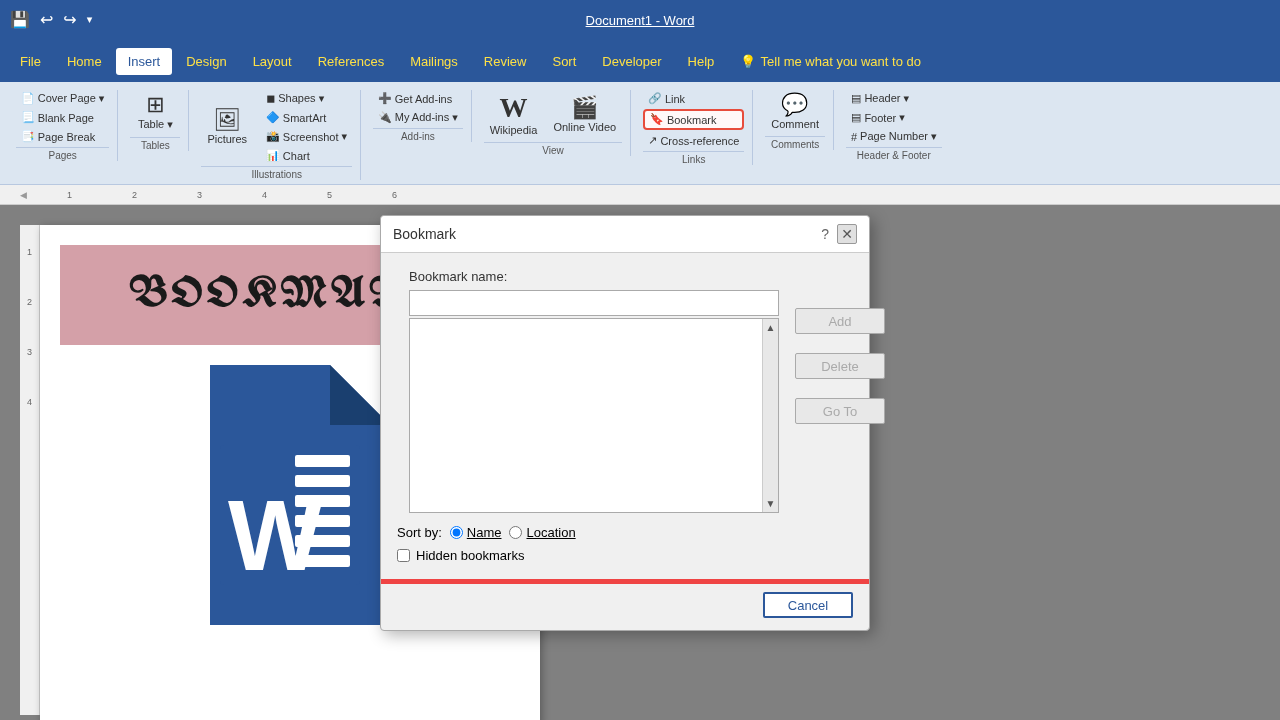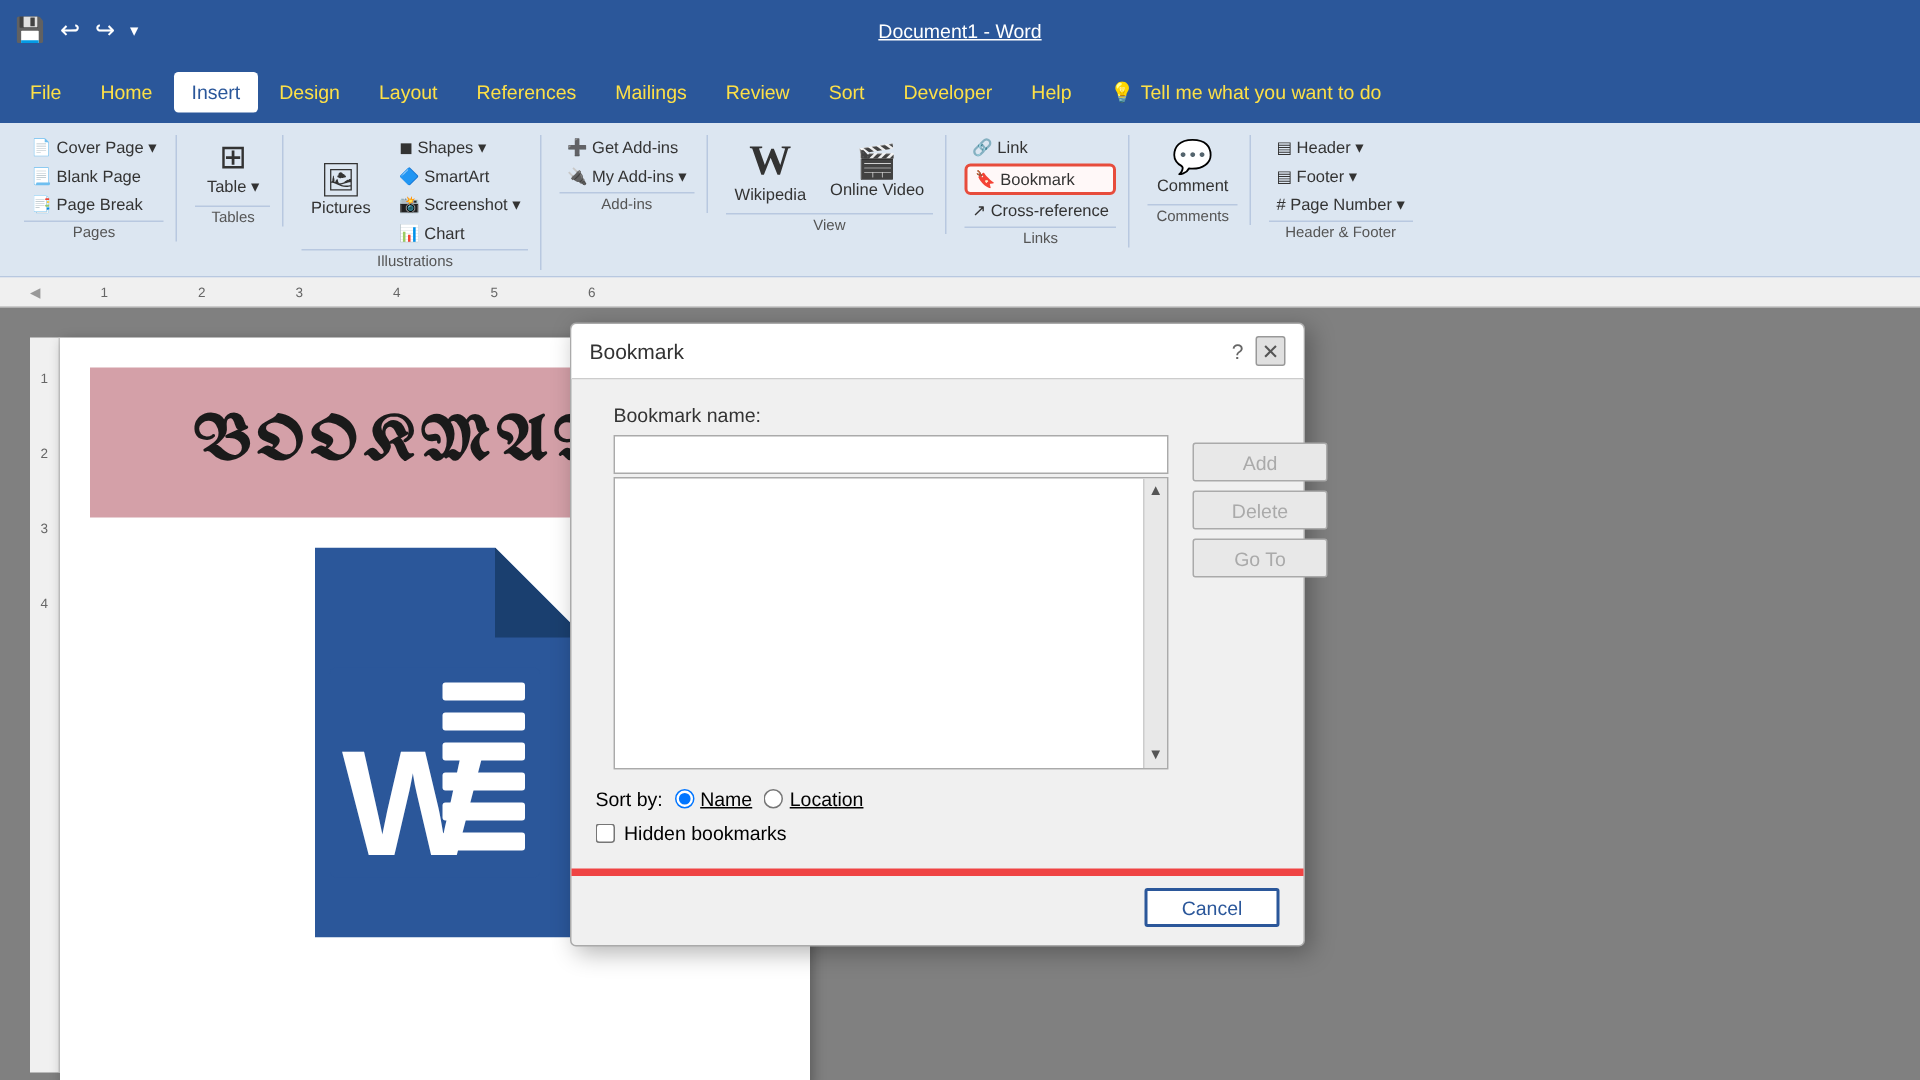--- a/index.html
+++ b/index.html
@@ -240,20 +240,21 @@
       height: 26px;
       background: #e8e8e8;
       border: 1px solid #aaa;
       border-radius: 2px;
       font-size: 13px;
       cursor: pointer;
       display: flex;
       align-items: center;
       justify-content: center;
       color: #333;
+      margin-top: 13px;
     }
     .dialog-btn.disabled { color: #aaa; cursor: default; }
 
     .dialog-sort-row { display: flex; align-items: center; margin-top: 12px; gap: 8px; font-size: 13px; }
     .radio-label { display: flex; align-items: center; gap: 4px; cursor: pointer; font-size: 13px; text-decoration: underline; }
     .dialog-radio { cursor: pointer; }
     .dialog-check-row { display: flex; align-items: center; margin-top: 8px; gap: 6px; font-size: 13px; cursor: pointer; }
     .dialog-footer {
       display: flex;
       justify-content: flex-end;

